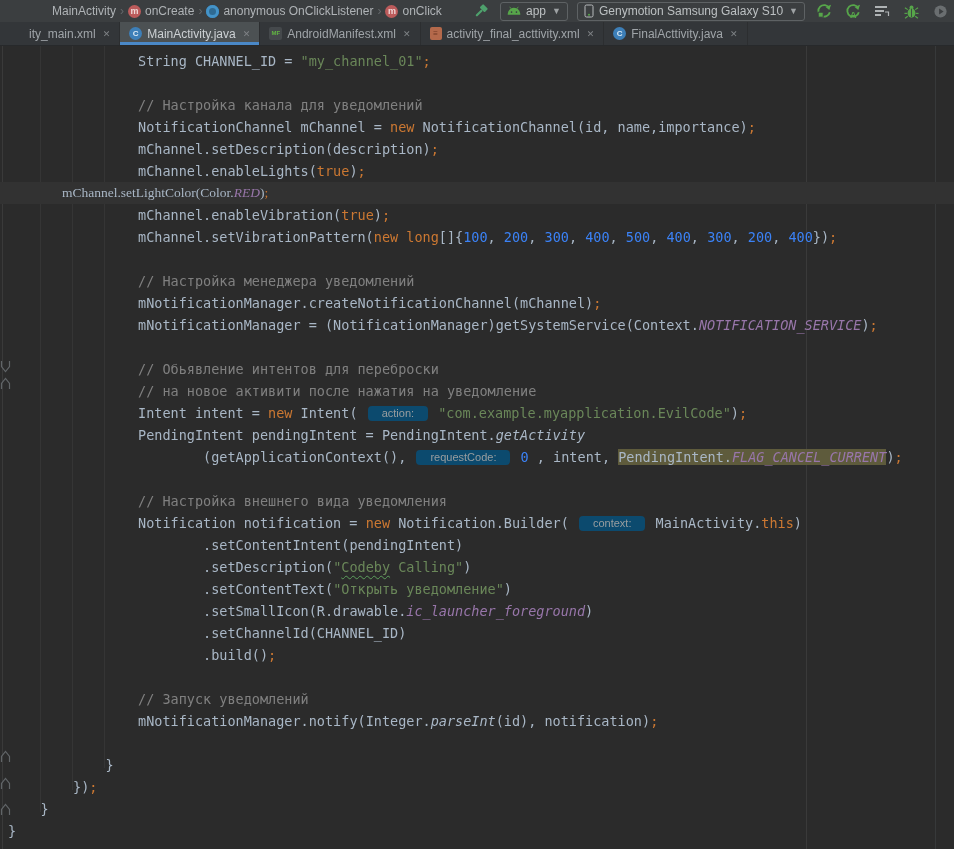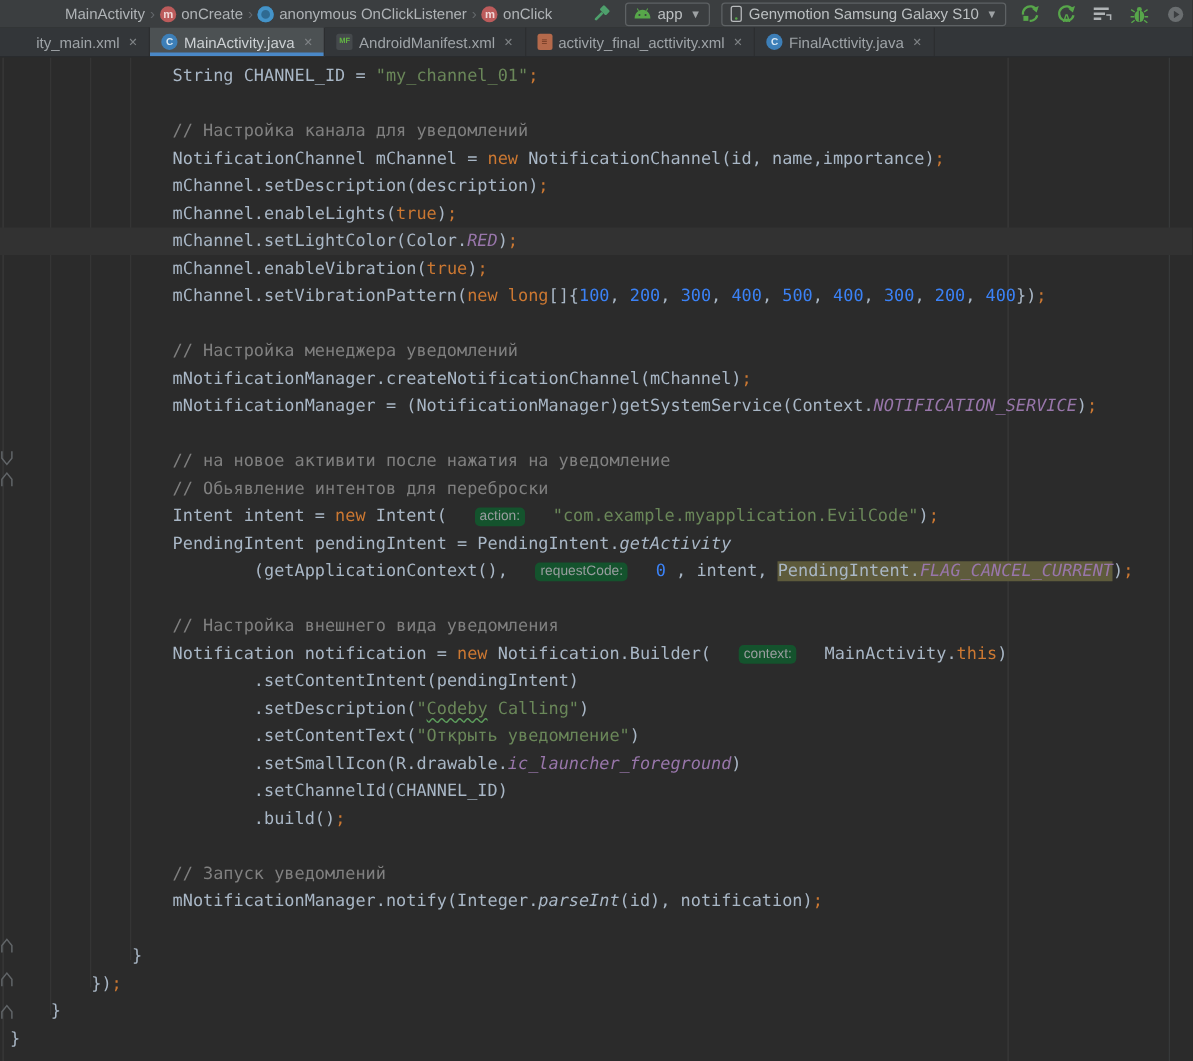--- a/index.html
+++ b/index.html
@@ -37,33 +37,33 @@
   .ti-layout{width:12px;height:13px;border-radius:2px;background:#B4694B;color:#6E3722;
              font:bold 8px/13px "Liberation Sans",sans-serif;}
 
   
   .editor{position:absolute;left:0;top:46px;width:954px;height:803px;background:#2B2B2B;overflow:hidden;}
   .vline{position:absolute;top:0;width:1px;background:#373737;}
   .code{position:absolute;left:0;top:4px;width:954px;
         font-family:"DejaVu Sans Mono","Liberation Mono",monospace;font-size:13.5px;
         line-height:22px;color:#A9B7C6;}
   .cl{height:22px;white-space:pre;padding-left:8px;}
-  .cl.cur{background:#323232;}
+  .cl.cur{background:#323232;font-family:Liberation Serif, serif;}
   .tk-k{color:#CC7832;}
   .tk-s{color:#6A8759;}
   .tk-n{color:#3b82f6;}
   .tk-c{color:#808080;}
   .tk-f{color:#9876AA;font-style:italic;}
   .tk-sm{font-style:italic;}
   .tk-fld{text-decoration-thickness:1px;text-underline-offset:3px;}
   .tk-semi{color:#CC7832;}
   .tk-hl{background:#5E5B3C;}
   .tk-typo{text-decoration:underline wavy #5C9E5C;text-decoration-thickness:1px;text-underline-offset:3px;}
-  .tk-hint{font-family:"Liberation Sans",sans-serif;font-size:11px;color:#999D9F;background:#14532d;
-           border-radius:4px;padding:1px 4px 2px;margin:0 14px;position:relative;top:-1px;}
+  .tk-hint{font-family:"Liberation Sans",sans-serif;font-size:11px;color:#999D9F;background:#0c4a6e;
+           border-radius:4px;padding:1px 14px 2px;margin:0 2px;position:relative;top:-1px;}
   .fold{position:absolute;left:0;}
 </style>
 </head>
 <body>
 
 <div class="toolbar">
   <div class="bc">
       <span class="bc-item">
         <span class="bc-label">MainActivity</span>
       </span>
@@ -217,22 +217,22 @@
       <div class="cl">                <span class="">mChannel.setDescription(description)</span><span class="tk-semi">;</span></div>
       <div class="cl">                <span class="">mChannel.enableLights(</span><span class="tk-k">true</span><span class="">)</span><span class="tk-semi">;</span></div>
       <div class="cl cur">                <span class="">mChannel.setLightColor(Color.</span><span class="tk-f">RED</span><span class="">)</span><span class="tk-semi">;</span></div>
       <div class="cl">                <span class="">mChannel.enableVibration(</span><span class="tk-k">true</span><span class="">)</span><span class="tk-semi">;</span></div>
       <div class="cl">                <span class="">mChannel.setVibrationPattern(</span><span class="tk-k">new</span><span class=""> </span><span class="tk-k">long</span><span class="">[]{</span><span class="tk-n">100</span><span class="">, </span><span class="tk-n">200</span><span class="">, </span><span class="tk-n">300</span><span class="">, </span><span class="tk-n">400</span><span class="">, </span><span class="tk-n">500</span><span class="">, </span><span class="tk-n">400</span><span class="">, </span><span class="tk-n">300</span><span class="">, </span><span class="tk-n">200</span><span class="">, </span><span class="tk-n">400</span><span class="">})</span><span class="tk-semi">;</span></div>
       <div class="cl"></div>
       <div class="cl">                <span class="tk-c">// Настройка менеджера уведомлений</span></div>
       <div class="cl">                <span class="tk-fld">mNotificationManager</span><span class="">.createNotificationChannel(mChannel)</span><span class="tk-semi">;</span></div>
       <div class="cl">                <span class="tk-fld">mNotificationManager</span><span class=""> = (NotificationManager)getSystemService(Context.</span><span class="tk-f">NOTIFICATION_SERVICE</span><span class="">)</span><span class="tk-semi">;</span></div>
       <div class="cl"></div>
+      <div class="cl">                <span class="tk-c">// Обьявление интентов для переброски</span></div>
       <div class="cl">                <span class="tk-c">// на новое активити после нажатия на уведомление</span></div>
-      <div class="cl">                <span class="tk-c">// Обьявление интентов для переброски</span></div>
       <div class="cl">                <span class="">Intent intent = </span><span class="tk-k">new</span><span class=""> Intent( </span><span class="tk-hint">action:</span><span class=""> </span><span class="tk-s">"com.example.myapplication.EvilCode"</span><span class="">)</span><span class="tk-semi">;</span></div>
       <div class="cl">                <span class="">PendingIntent pendingIntent = PendingIntent.</span><span class="tk-sm">getActivity</span></div>
       <div class="cl">                        <span class="">(getApplicationContext(), </span><span class="tk-hint">requestCode:</span><span class=""> </span><span class="tk-n">0</span><span class=""> , intent, </span><span class="tk-hl">PendingIntent.</span><span class="tk-f tk-hl">FLAG_CANCEL_CURRENT</span><span class="">)</span><span class="tk-semi">;</span></div>
       <div class="cl"></div>
       <div class="cl">                <span class="tk-c">// Настройка внешнего вида уведомления</span></div>
       <div class="cl">                <span class="">Notification notification = </span><span class="tk-k">new</span><span class=""> Notification.Builder( </span><span class="tk-hint">context:</span><span class=""> MainActivity.</span><span class="tk-k">this</span><span class="">)</span></div>
       <div class="cl">                        <span class="">.setContentIntent(pendingIntent)</span></div>
       <div class="cl">                        <span class="">.setDescription(</span><span class="tk-s">"</span><span class="tk-s tk-typo">Codeby</span><span class="tk-s"> Calling"</span><span class="">)</span></div>
       <div class="cl">                        <span class="">.setContentText(</span><span class="tk-s">"Открыть уведомление"</span><span class="">)</span></div>
       <div class="cl">                        <span class="">.setSmallIcon(R.drawable.</span><span class="tk-f">ic_launcher_foreground</span><span class="">)</span></div>

